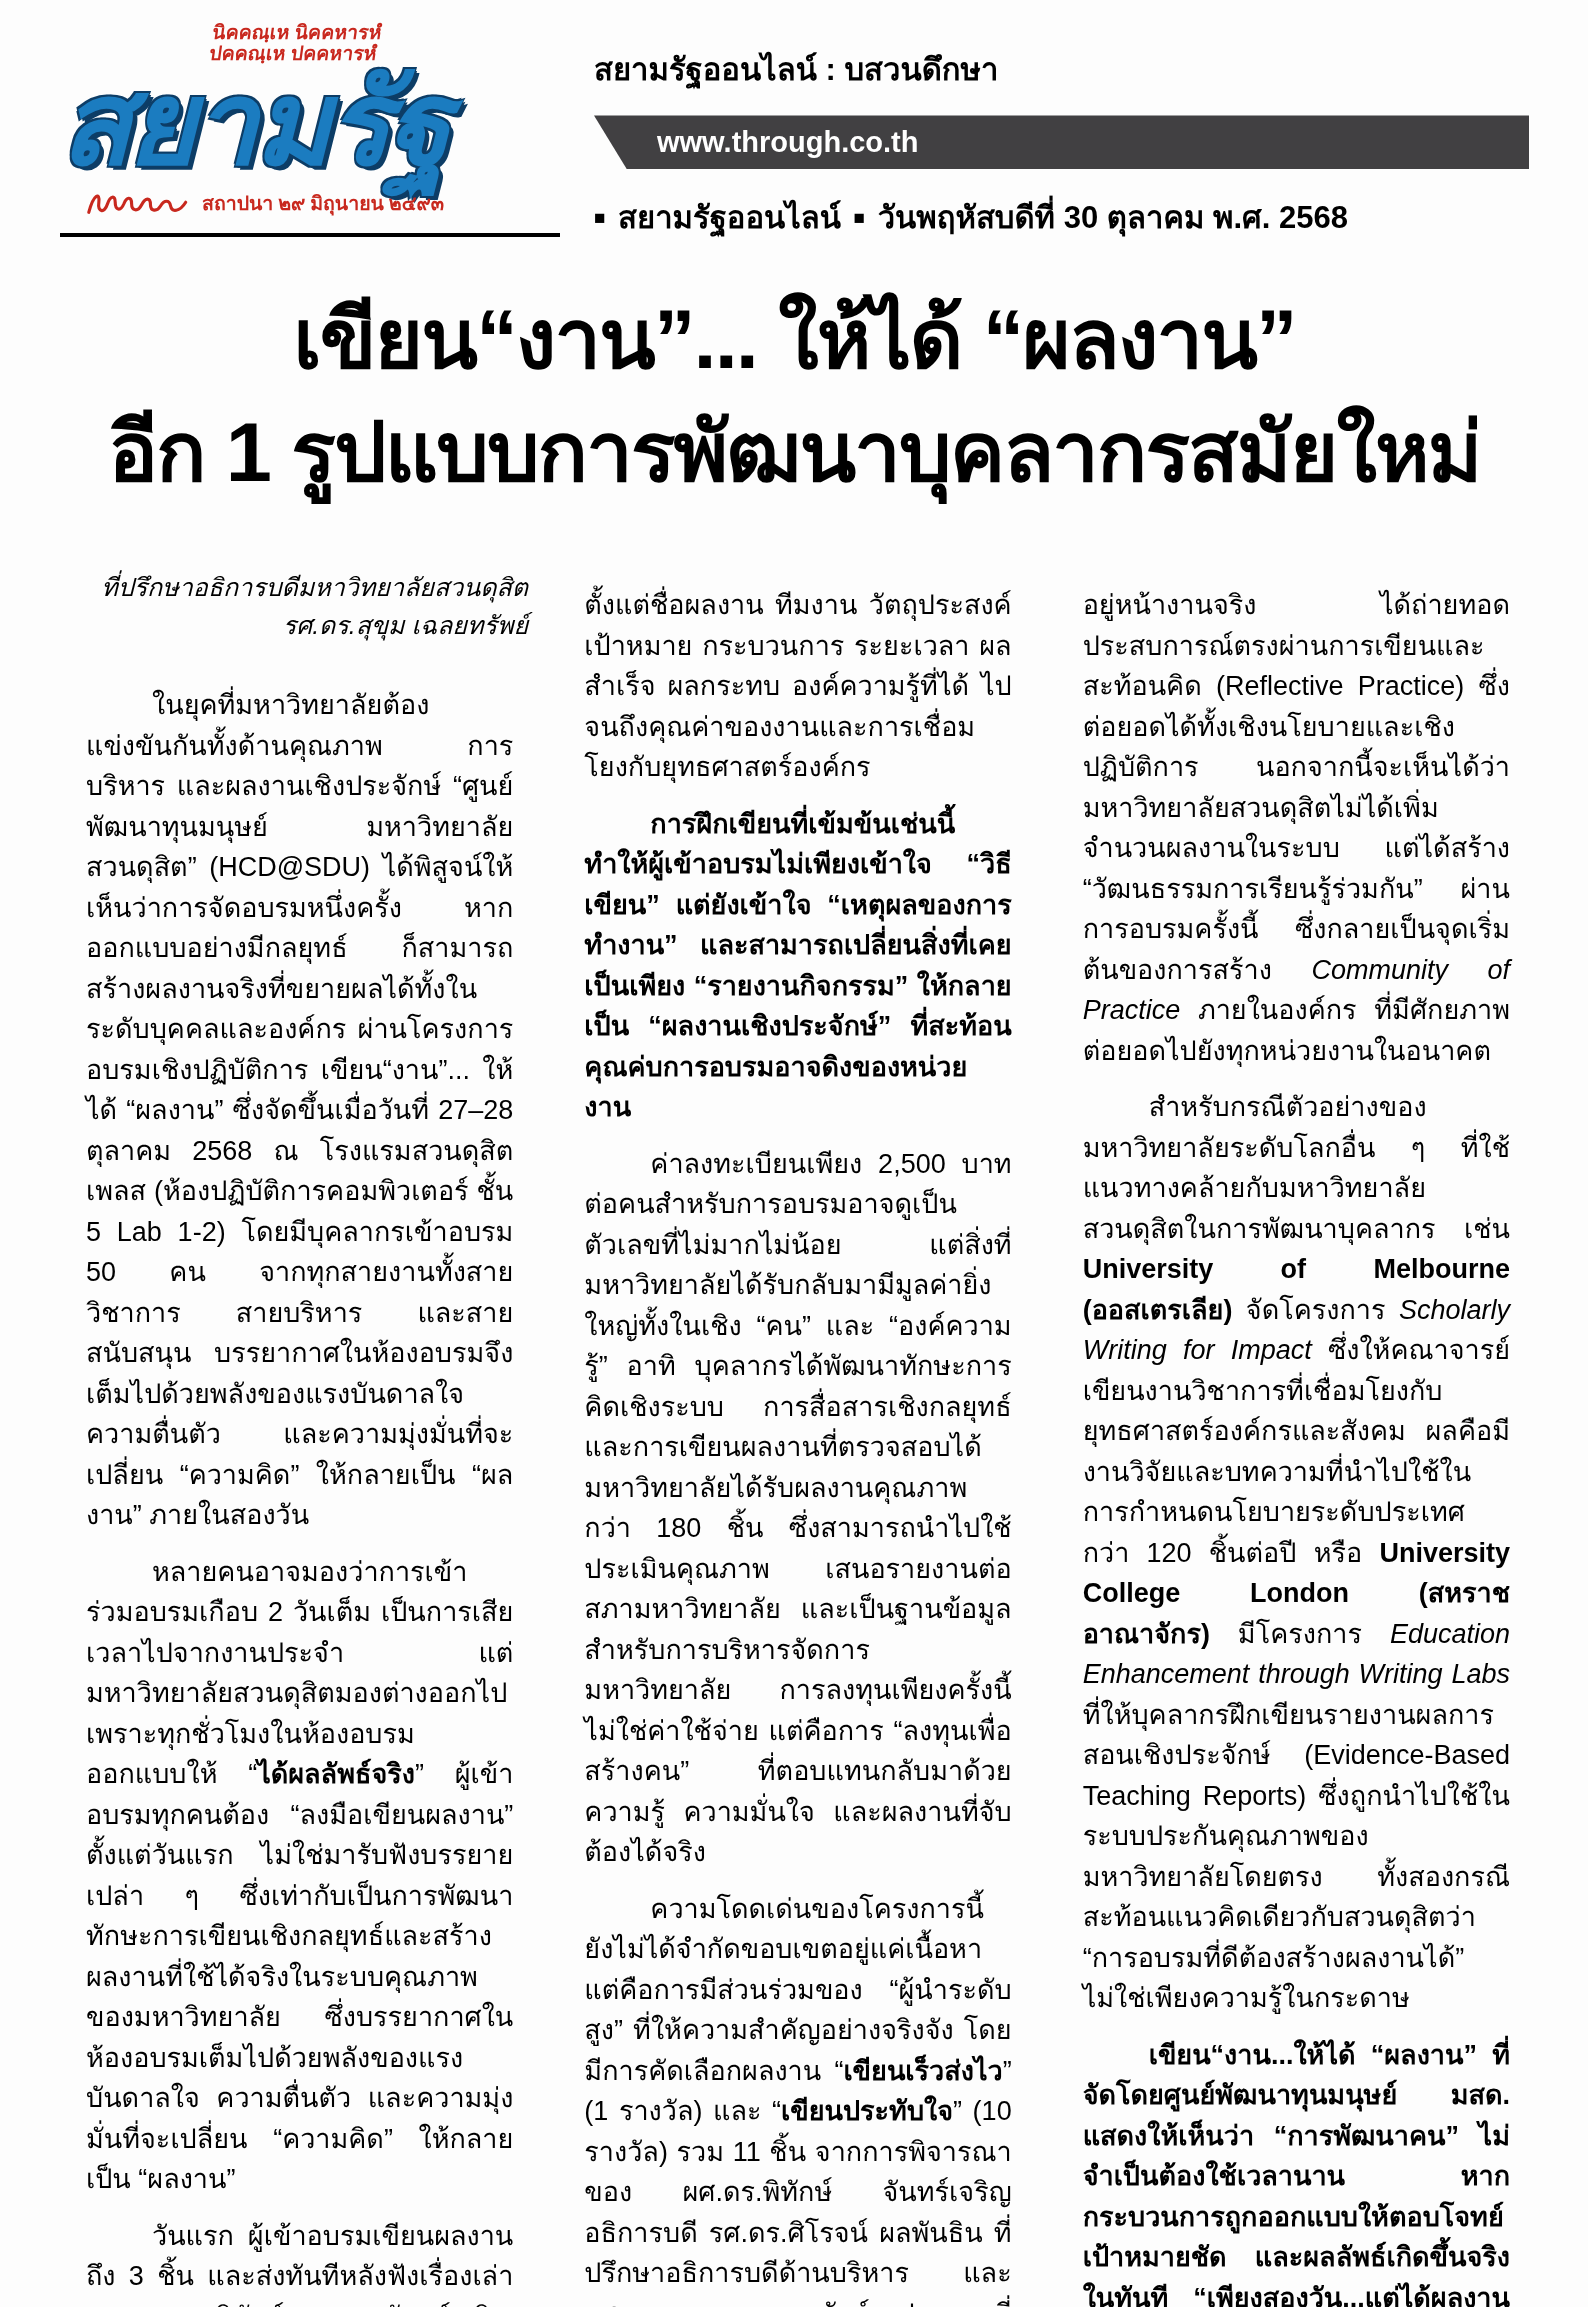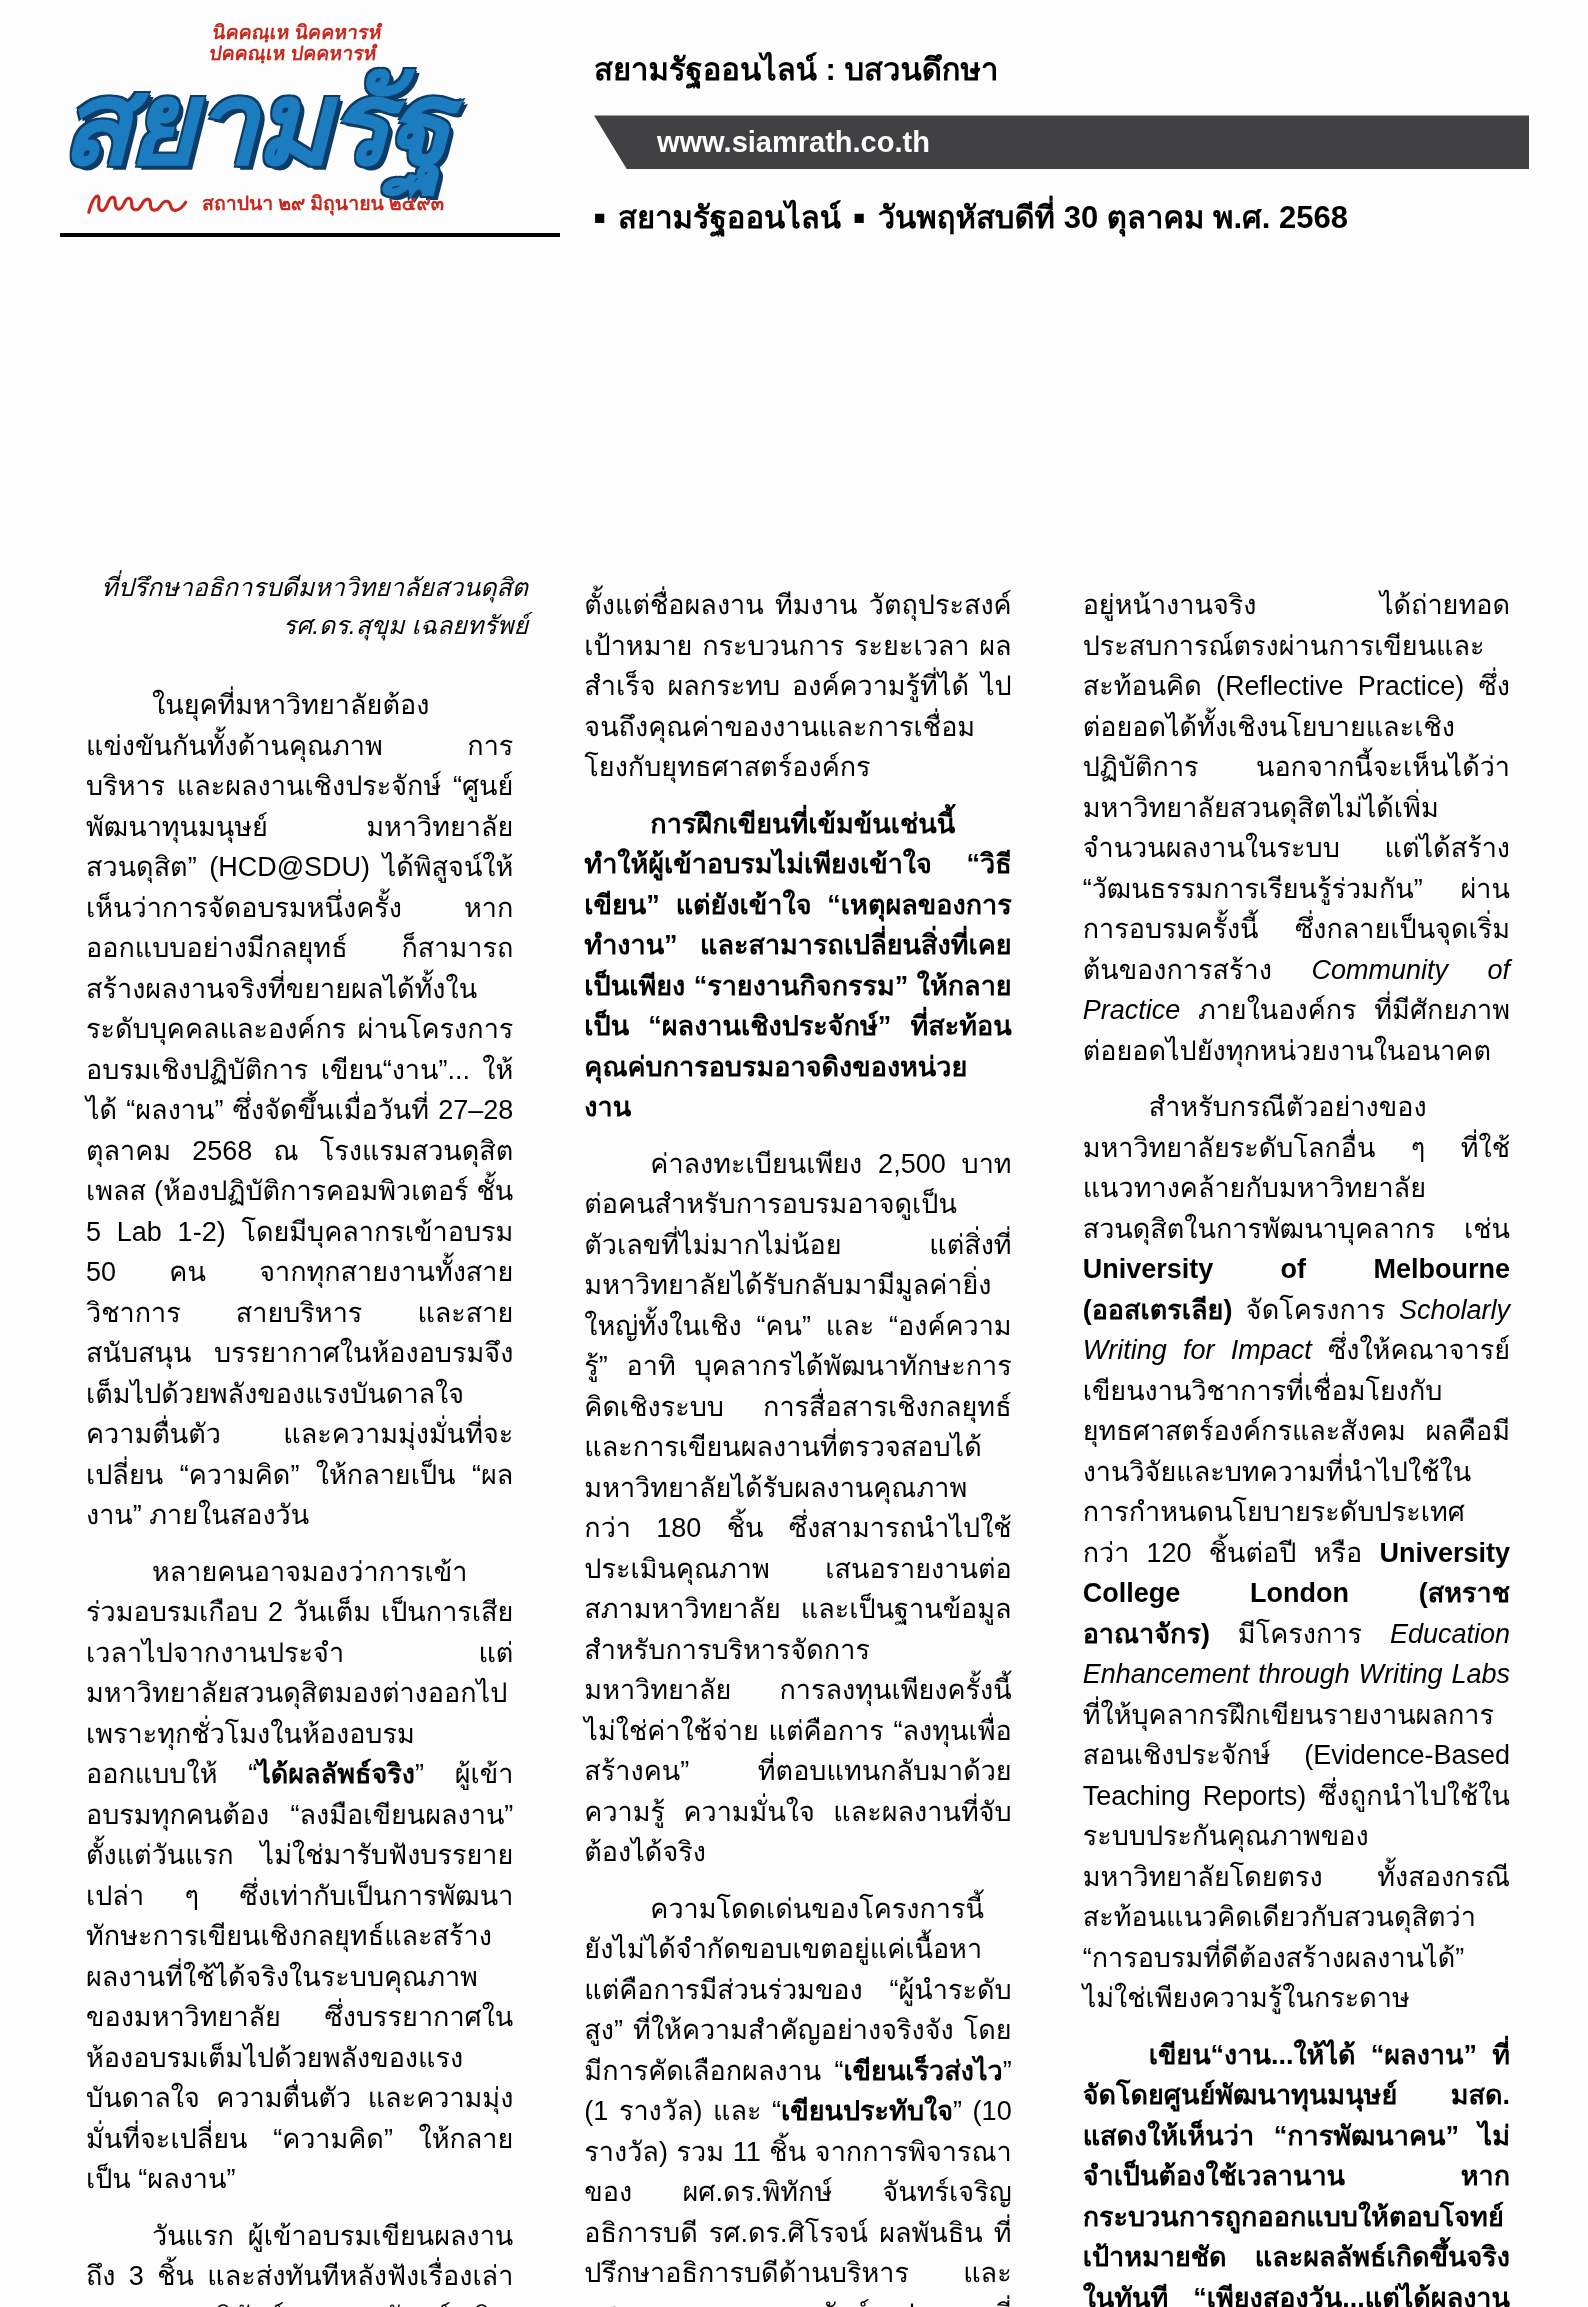--- a/index.html
+++ b/index.html
@@ -91,32 +91,36 @@
           <path d="M6 40 C 14 10, 24 8, 22 24 C 20 38, 30 44, 36 26 C 40 14, 48 12, 48 24 C 48 36, 56 40, 62 26 C 66 16, 74 14, 74 26 C 74 38, 84 40, 90 28 C 96 16, 104 16, 104 28 C 104 38, 114 40, 120 30 C 126 20, 134 20, 136 30 C 138 40, 150 40, 160 24" fill="none" stroke="#c8281e" stroke-width="5" stroke-linecap="round"></path>
         </svg>
         <span>สถาปนา ๒๙ มิถุนายน ๒๔๙๓</span>
       </div>
       <div class="logo-underline"></div>
     </div>
 
     <div class="head-right">
       <div class="section-label">สยามรัฐออนไลน์ : บสวนดึกษา</div>
       <div class="url-banner">
-        <span class="url-text">www.siamrath.co.th</span>
+        <span class="url-text">www.through.co.th</span>
       </div>
       <div class="dateline">
         <span class="sq">■</span>
         <span>สยามรัฐออนไลน์</span>
         <span class="sq">■</span>
         <span>วันพฤหัสบดีที่ 30 ตุลาคม พ.ศ. 2568</span>
       </div>
     </div>
 
   </div>
 
+  <h1 class="headline">
+    <div>เขียน“งาน”... ให้ได้ “ผลงาน”</div>
+    <div>อีก 1 รูปแบบการพัฒนาบุคลากรสมัยใหม่</div>
+  </h1>
 
   <main class="article">
       <div class="col">
         <div class="byline">
           <div>ที่ปรึกษาอธิการบดีมหาวิทยาลัยสวนดุสิต</div>
           <div>รศ.ดร.สุขุม เฉลยทรัพย์</div>
         </div>
         <p class="indent"><span>ในยุคที่มหาวิทยาลัยต้องแข่งขันกันทั้งด้านคุณภาพ การบริหาร และผลงานเชิงประจักษ์ “ศูนย์พัฒนาทุนมนุษย์ มหาวิทยาลัยสวนดุสิต” (HCD@SDU) ได้พิสูจน์ให้เห็นว่าการจัดอบรมหนึ่งครั้ง หากออกแบบอย่างมีกลยุทธ์ ก็สามารถสร้างผลงานจริงที่ขยายผลได้ทั้งในระดับบุคคลและองค์กร ผ่านโครงการอบรมเชิงปฏิบัติการ เขียน“งาน”... ให้ได้ “ผลงาน” ซึ่งจัดขึ้นเมื่อวันที่ 27–28 ตุลาคม 2568 ณ โรงแรมสวนดุสิตเพลส (ห้องปฏิบัติการคอมพิวเตอร์ ชั้น 5 Lab 1-2) โดยมีบุคลากรเข้าอบรม 50 คน จากทุกสายงานทั้งสายวิชาการ สายบริหาร และสายสนับสนุน บรรยากาศในห้องอบรมจึงเต็มไปด้วยพลังของแรงบันดาลใจ ความตื่นตัว และความมุ่งมั่นที่จะเปลี่ยน “ความคิด” ให้กลายเป็น “ผลงาน” ภายในสองวัน</span></p>
         <p class="indent"><span>หลายคนอาจมองว่าการเข้าร่วมอบรมเกือบ 2 วันเต็ม เป็นการเสียเวลาไปจากงานประจำ แต่มหาวิทยาลัยสวนดุสิตมองต่างออกไป เพราะทุกชั่วโมงในห้องอบรมออกแบบให้ “</span><span class="b">ได้ผลลัพธ์จริง</span><span>” ผู้เข้าอบรมทุกคนต้อง “ลงมือเขียนผลงาน” ตั้งแต่วันแรก ไม่ใช่มารับฟังบรรยายเปล่า ๆ ซึ่งเท่ากับเป็นการพัฒนาทักษะการเขียนเชิงกลยุทธ์และสร้างผลงานที่ใช้ได้จริงในระบบคุณภาพของมหาวิทยาลัย ซึ่งบรรยากาศในห้องอบรมเต็มไปด้วยพลังของแรงบันดาลใจ ความตื่นตัว และความมุ่งมั่นที่จะเปลี่ยน “ความคิด” ให้กลายเป็น “ผลงาน”</span></p>
         <p class="indent"><span>วันแรก ผู้เข้าอบรมเขียนผลงานถึง 3 ชิ้น และส่งทันทีหลังฟังเรื่องเล่าของผศ.ดร.พิทักษ์ จันทร์เจริญ อธิการบดีมหาวิทยาลัย (เรื่องที่ 1) รศ.ดร.ศิโรจน์ ผลพันธิน ที่ปรึกษาอธิการบดีมหาวิทยาลัยด้านบริหาร (เรื่องที่ 2) และบทเรียนจากผู้ได้รางวัลการเขียนผลงานดีเด่น 14 คน (เรื่องที่ 3) จากการตัดสินของกรรมการสภามหาวิทยาลัยสวนดุสิตเมื่อกลางเดือนตุลาคมที่ผ่านมา ขณะที่วันที่สอง ทุกคนต้องสร้างและเขียน “โครงการจริง” ที่สามารถนำไปดำเนินงานได้ตามแบบฟอร์มมาตรฐาน ซึ่งประกอบด้วย 10 องค์ประกอบของ “ผลงานคุณภาพ”</span></p>

